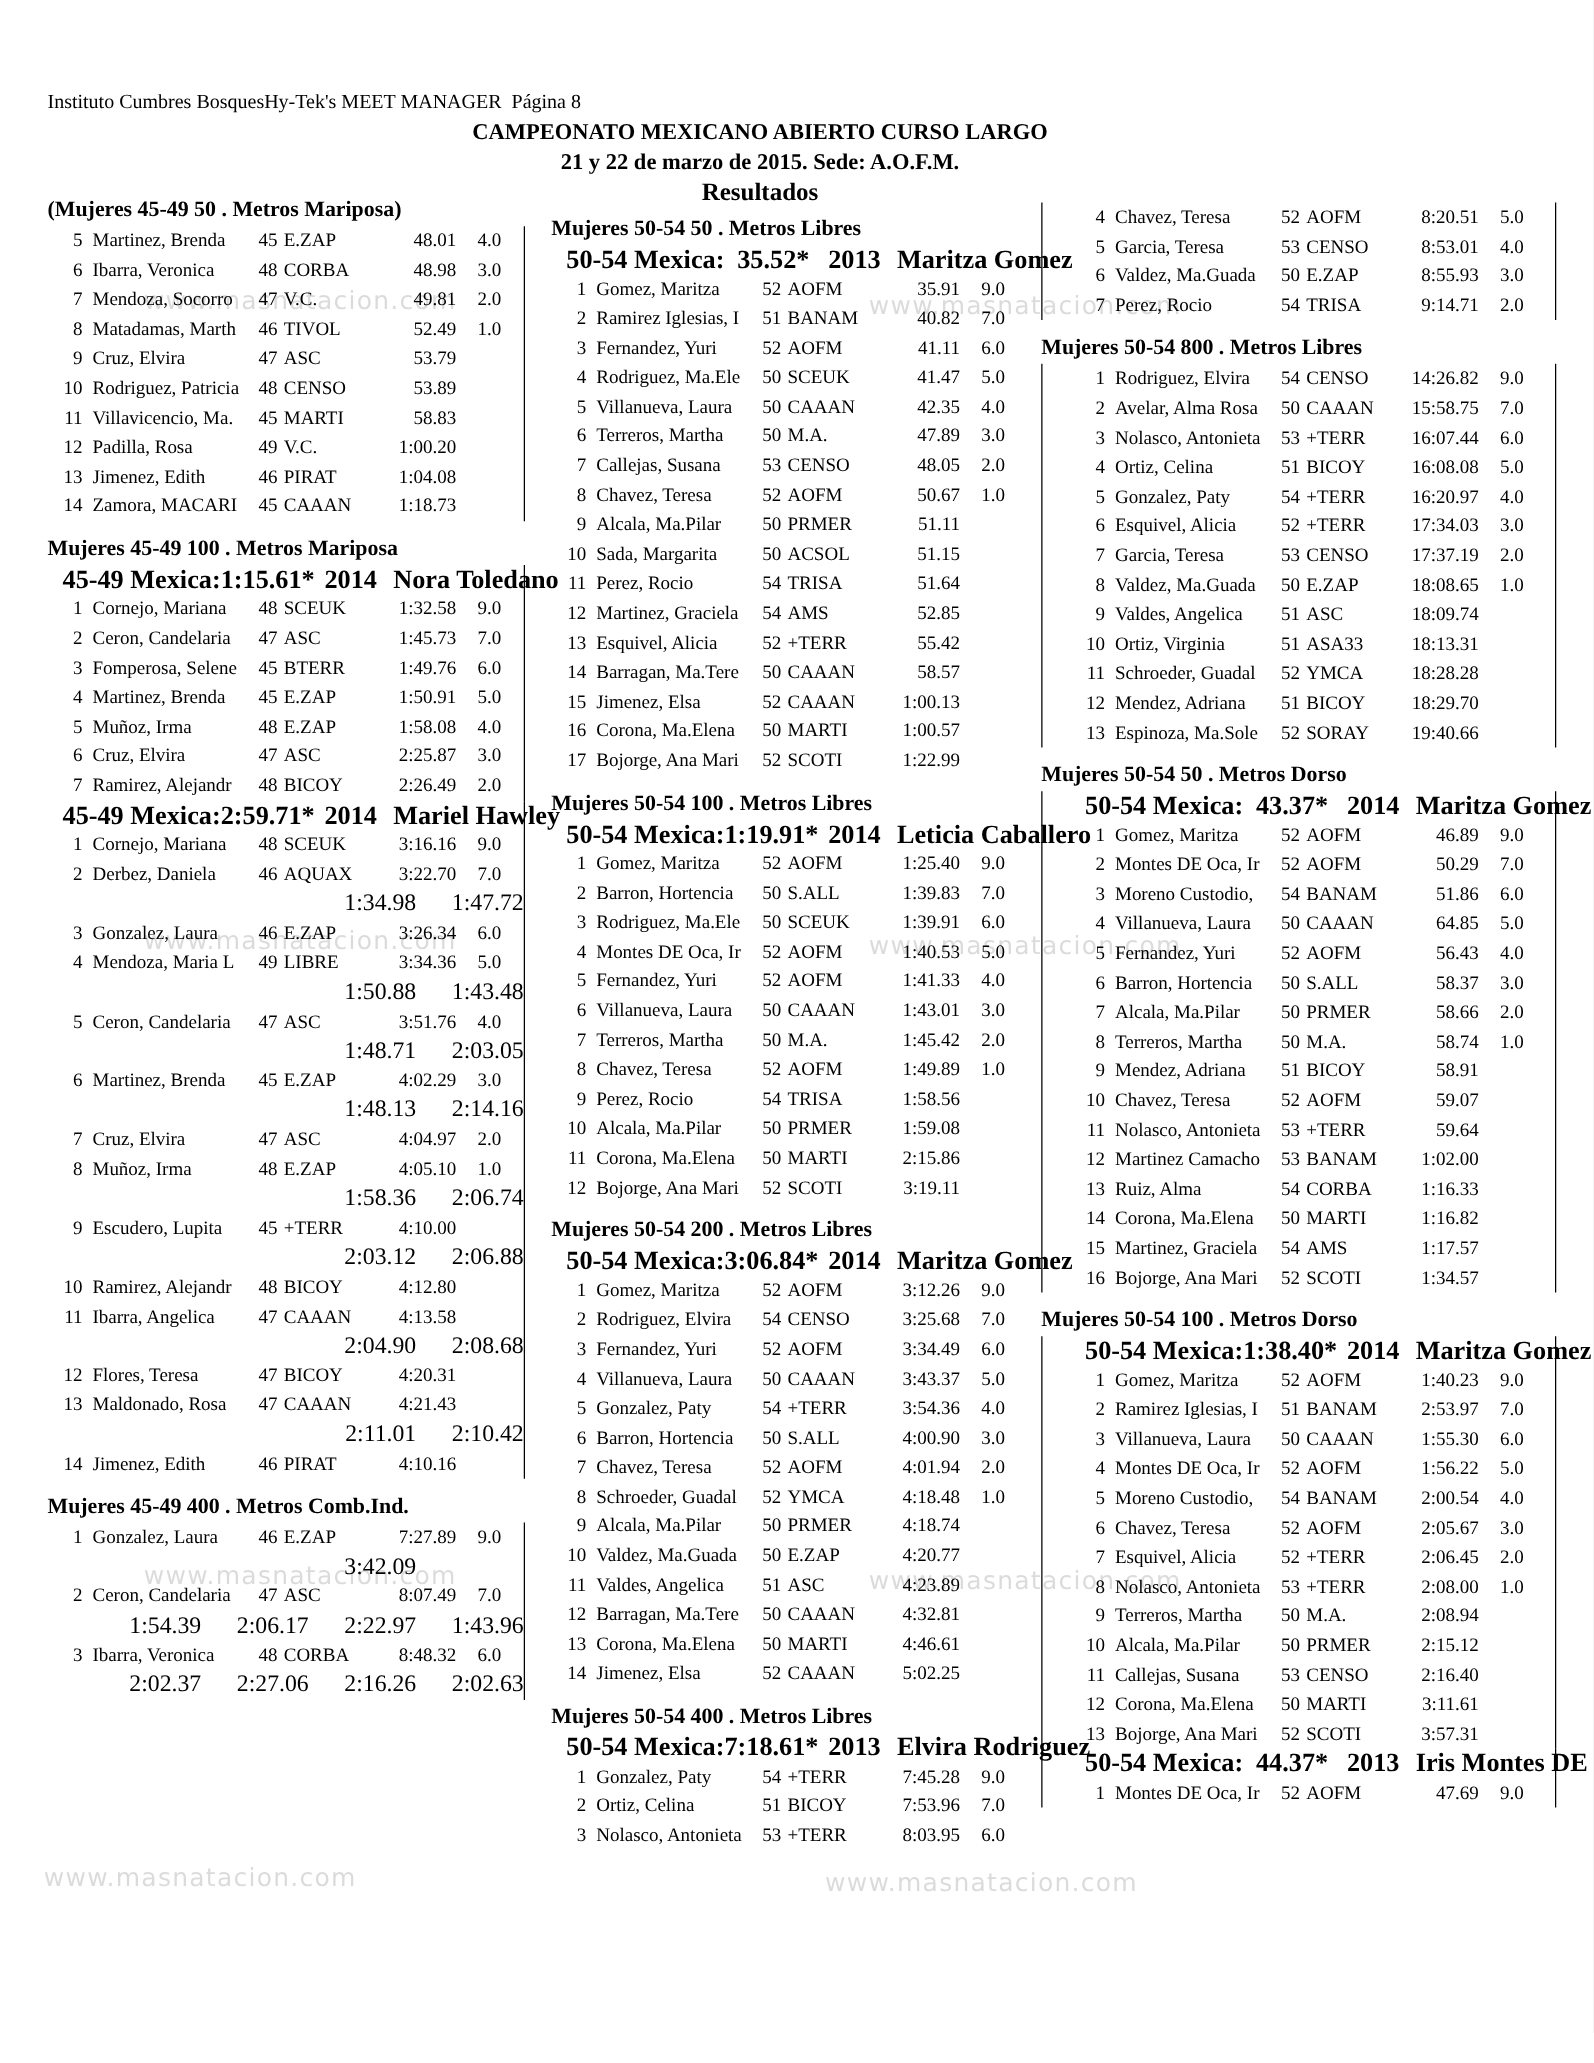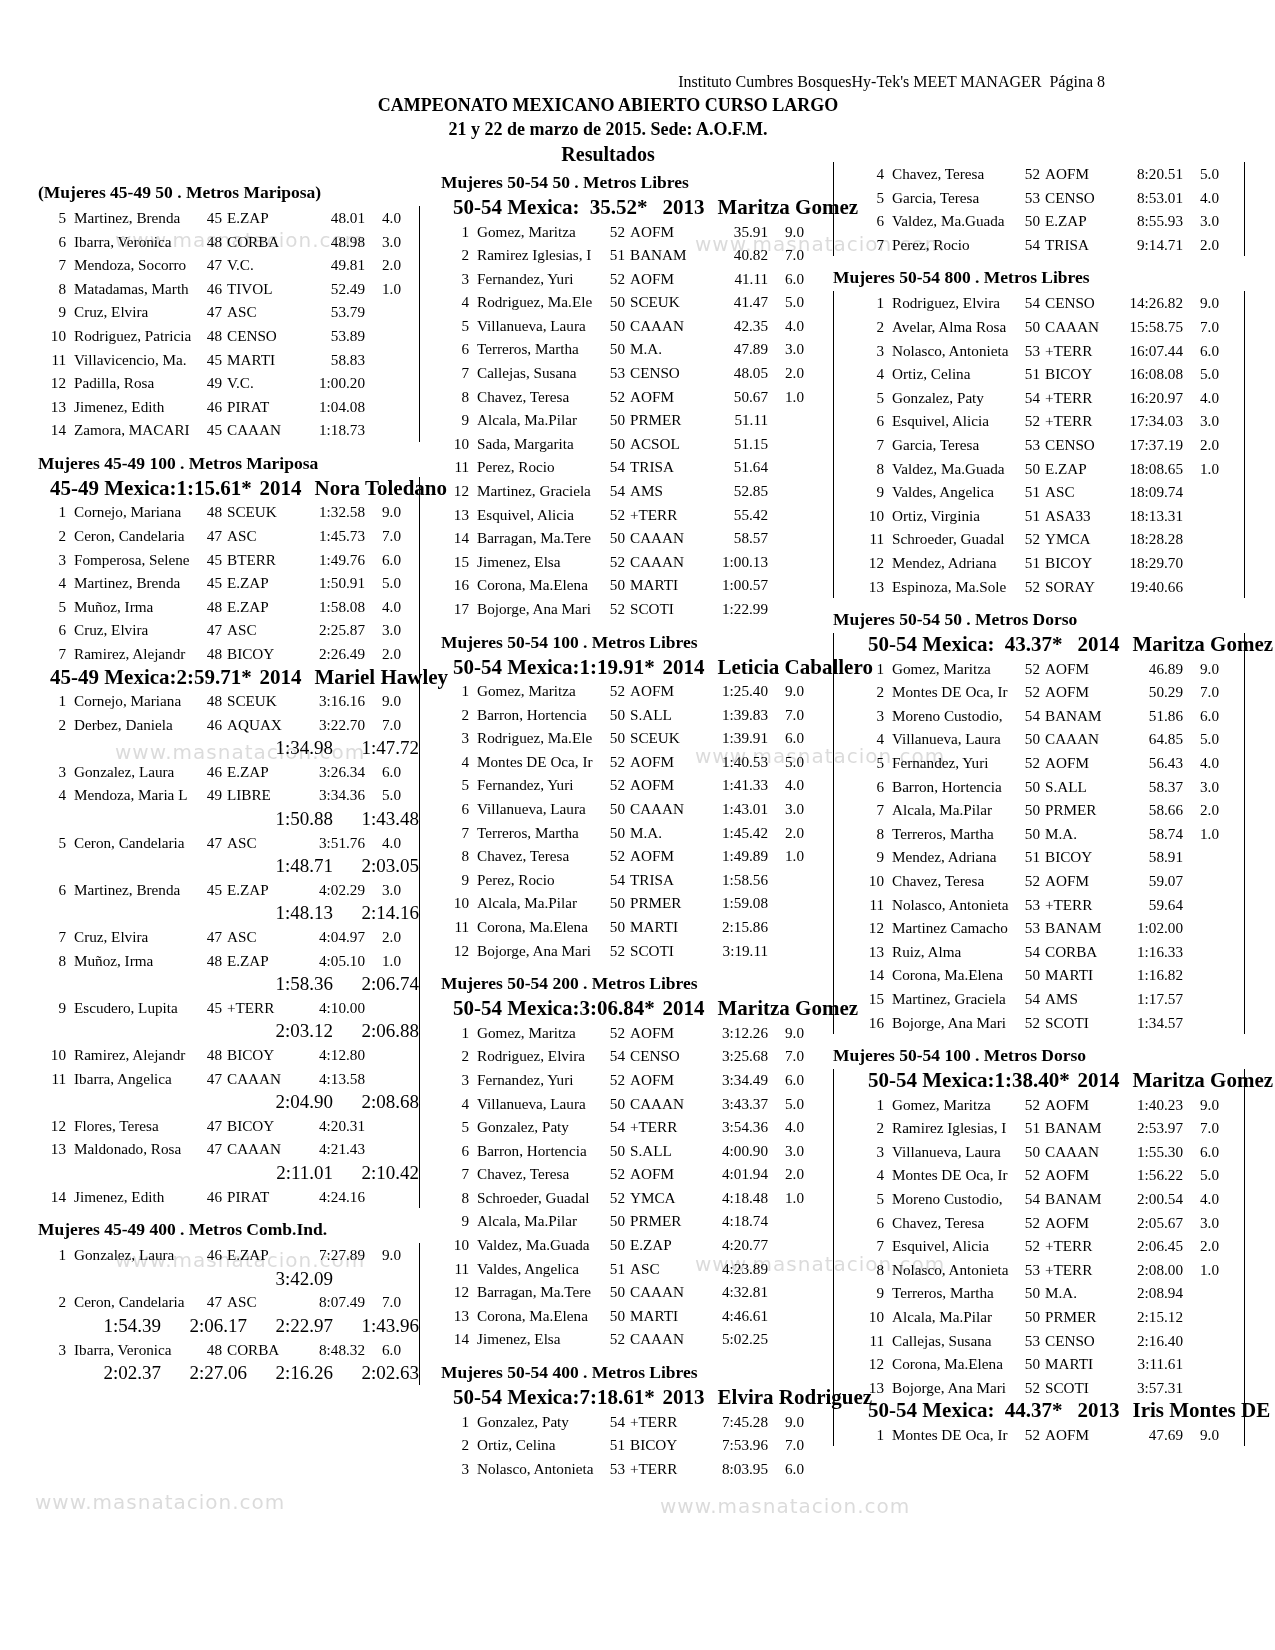--- a/index.html
+++ b/index.html
@@ -1,29 +1,29 @@
 <!DOCTYPE html>
 <html><head>
 <meta charset="utf-8">
 <style>
   html,body{margin:0;padding:0;background:#e8e8e8;}
   .page{position:relative;width:1275px;height:1650px;background:#ffffff;margin:0 auto;
         font-family:"Liberation Serif","DejaVu Serif",serif;color:#000;overflow:hidden;}
   
   .ph-meta{position:absolute;left:38px;top:72px;width:1067px;display:flex;
-           justify-content:flex-end;font-size:16px;line-height:20px;}
+           justify-content:flex-start;font-size:16px;line-height:20px;}
   .ph-meta span{white-space:pre;}
   .ph-title{position:absolute;left:38px;top:94px;width:1140px;text-align:center;
             font-weight:bold;font-size:18px;line-height:22px;}
   .ph-subtitle{position:absolute;left:38px;top:118px;width:1140px;text-align:center;
             font-weight:bold;font-size:18px;line-height:22px;}
   .ph-results{position:absolute;left:38px;top:142px;width:1140px;text-align:center;
             font-weight:bold;font-size:20px;line-height:24px;}
   
-  .rcol{position:absolute;top:180px;}
+  .rcol{position:absolute;top:155px;}
   .col1{left:38px;width:382px;}
   .col2{left:441px;width:382px;top:170px;}
   .col3{left:833px;width:412px;top:162px;}
   
   .sec-title{font-weight:bold;font-size:17.5px;line-height:24px;padding:9px 0 2px 0;
              white-space:nowrap;}
   .section:first-child .sec-title{padding-top:0;}
   .col1 .sec-body{border-right:1.6px solid #000;}
   .col3 .sec-body{border-left:1.6px solid #000;border-right:1.6px solid #000;
                   padding-left:22px;padding-right:4px;}
@@ -365,21 +365,21 @@
           </div>
           <div class="splits">
             <span>2:11.01</span>
             <span>2:10.42</span>
           </div>
           <div class="row">
             <span class="c-place">14</span>
             <span class="c-name">Jimenez, Edith</span>
             <span class="c-age">46</span>
             <span class="c-team">PIRAT</span>
-            <span class="c-time">4:24.16</span>
+            <span class="c-time">4:10.16</span>
             <span class="c-pts"></span>
           </div>
         </div>
       </div>
       <div class="section">
         <div class="sec-title">Mujeres 45-49 400 . Metros Comb.Ind.</div>
         <div class="sec-body">
           <div class="row">
             <span class="c-place">1</span>
             <span class="c-name">Gonzalez, Laura</span>

